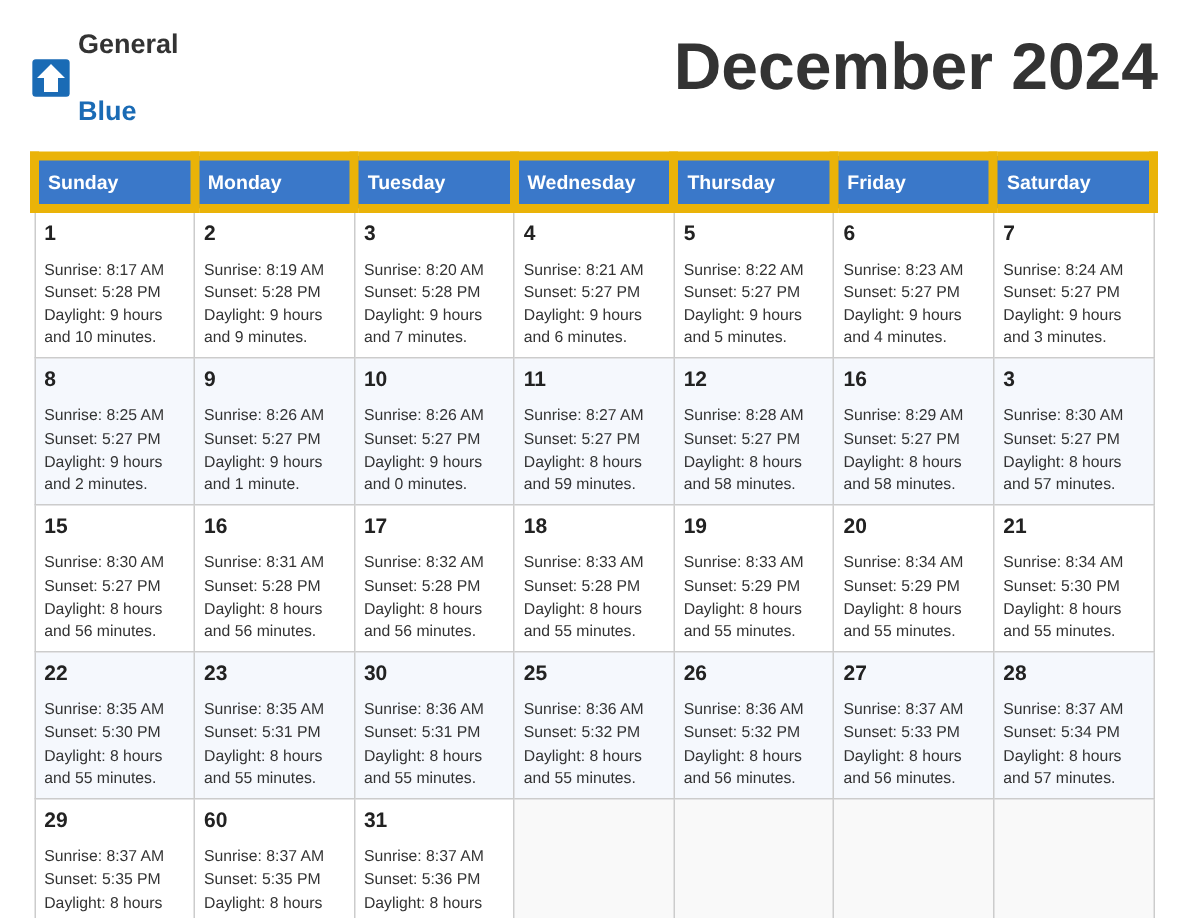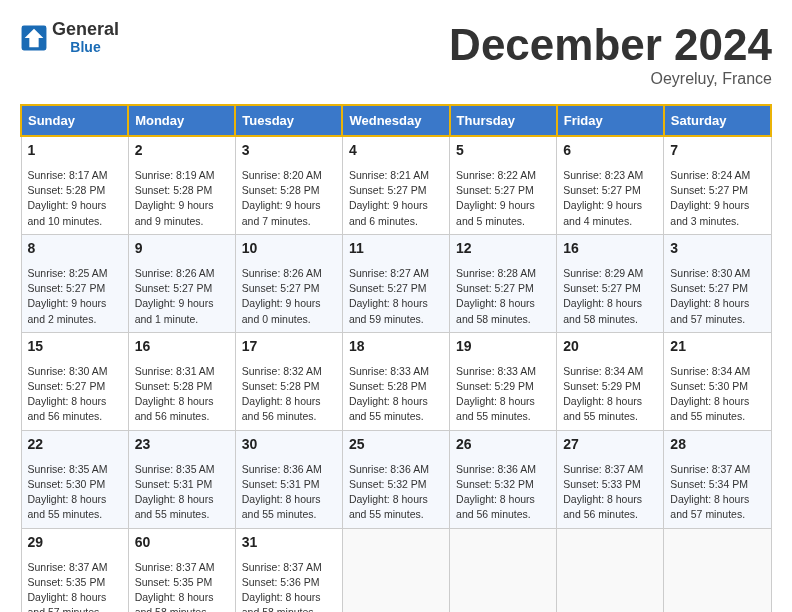--- a/index.html
+++ b/index.html
@@ -18,31 +18,31 @@
     }
     .logo {
       display: flex;
       align-items: center;
       gap: 4px;
     }
     .logo-text {
       display: flex;
       flex-direction: column;
       line-height: 1.1;
+      gap: 25px;
     }
     .logo-general {
       font-size: 18px;
       font-weight: bold;
       color: #333;
     }
     .logo-blue {
-      font-size: 14px;
+      font-size: 18px;
       font-weight: bold;
       color: #1a6bb5;
-      text-align: center;
     }
     .logo-icon {
       width: 28px;
       height: 28px;
     }
     .title-area {
       text-align: right;
     }
     .month-title {
       font-size: 44px;
@@ -58,21 +58,21 @@
       border-collapse: collapse;
       font-size: 11px;
     }
     .calendar-table th {
       background: #3a78c9;
       color: #fff;
       padding: 7px 6px;
       text-align: left;
       font-size: 13px;
       font-weight: bold;
-      border: 2px solid #eab308;
+      border: 6px solid #eab308;
     }
     .calendar-table td {
       border: 1px solid #ccc;
       vertical-align: top;
       padding: 5px 6px;
       width: calc(100% / 7);
       height: 90px;
       background: #fff;
     }
     .calendar-table tr:nth-child(even) td {
@@ -104,21 +104,20 @@
       <rect x="2" y="2" width="32" height="32" rx="3" fill="#1a6bb5"></rect>
       <polygon points="18,6 30,18 24,18 24,30 12,30 12,18 6,18" fill="white"></polygon>
     </svg>
     <div class="logo-text">
       <span class="logo-general">General</span>
       <span class="logo-blue">Blue</span>
     </div>
   </div>
   <div class="title-area">
     <div class="month-title">December 2024</div>
-    <div class="location-title">Oeyreluy, France</div>
   </div>
 </div>
 
 <table class="calendar-table">
   <thead>
     <tr id="weekday-header-row">
     <th>Sunday</th>
         <th>Monday</th>
         <th>Tuesday</th>
         <th>Wednesday</th>

